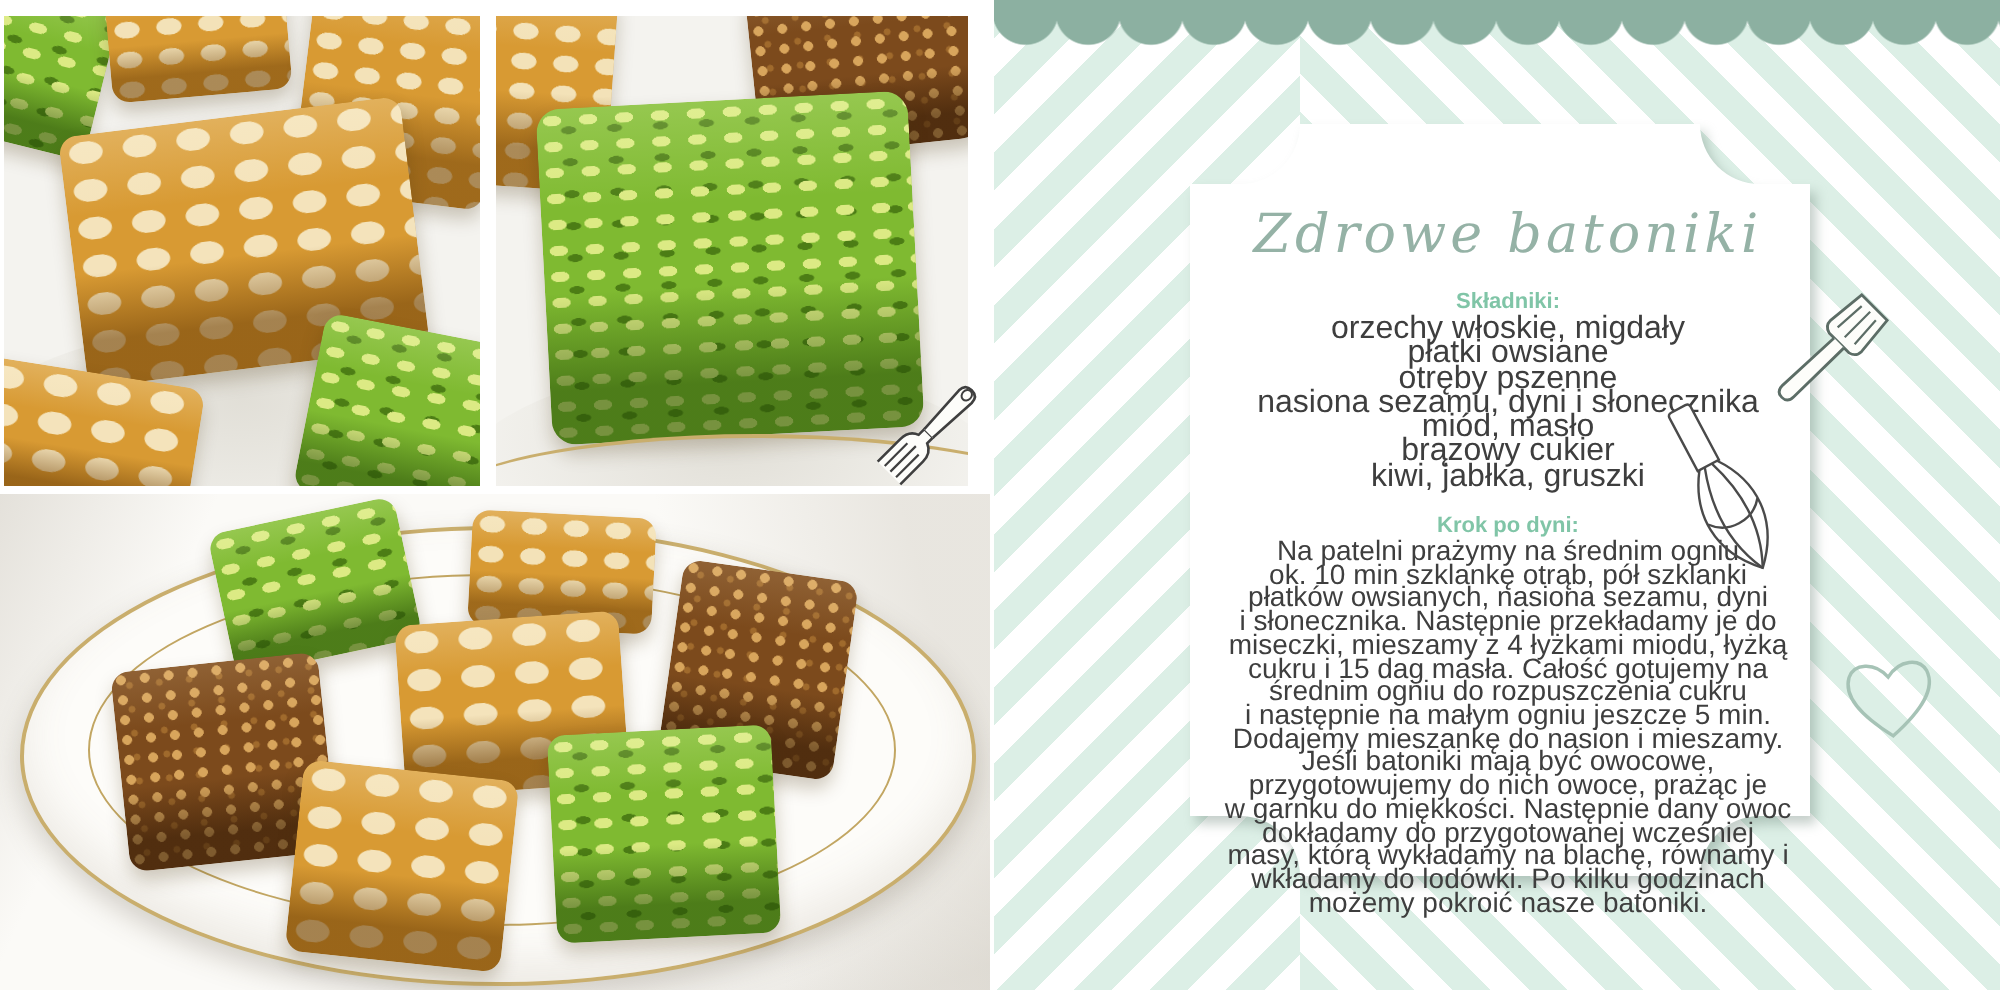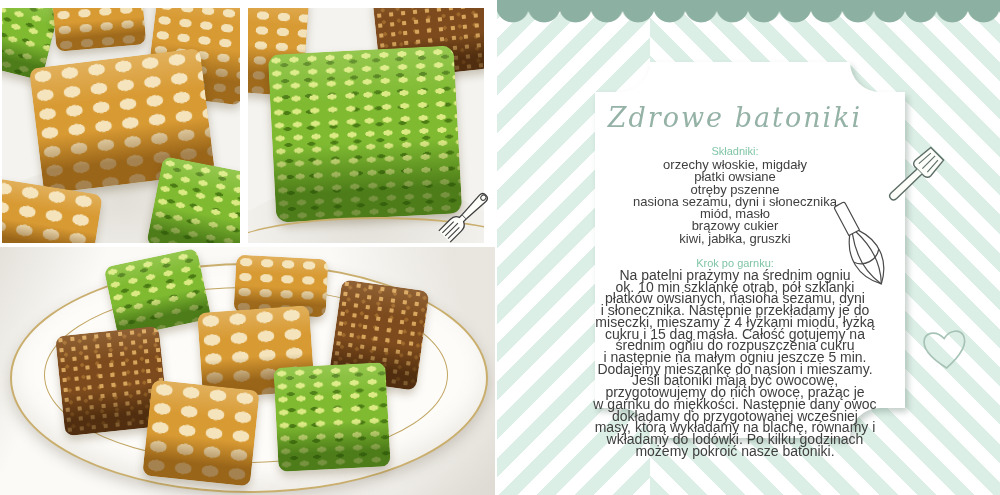--- a/index.html
+++ b/index.html
@@ -53,25 +53,25 @@
     background:repeating-linear-gradient(135deg,#dcefe6 0 13.5px,#ffffff 13.5px 27px);}
   .stripes-right{left:153px;right:0;
     background:repeating-linear-gradient(45deg,#dcefe6 0 13.5px,#ffffff 13.5px 27px);}
   .scallop{position:absolute;left:0;top:0;width:100%;height:27px;z-index:5;
     background-image:linear-gradient(#8cb0a1,#8cb0a1),
       radial-gradient(circle at 15.7px 6px, #8cb0a1 16px, rgba(0,0,0,0) 16.8px);
     background-size:100% 8px, 31.4px 27px;background-repeat:no-repeat,repeat-x;}
 
   .card-svg{position:absolute;left:0;top:0;z-index:10;
     filter:drop-shadow(3px 4px 3px rgba(110,135,122,.4));}
-  .card-content{position:absolute;left:88px;top:62px;width:300px;text-align:center;z-index:15;}
+  .card-content{position:absolute;left:107px;top:62px;width:300px;text-align:center;z-index:15;}
   .recipe-title{margin-top:40px;font-family:"DejaVu Serif",serif;font-style:italic;font-weight:400;
     font-size:27px;color:#95b2a6;letter-spacing:2px;}
-  .sec-h{margin-top:12px;font-size:11px;font-weight:normal;color:#80c5a7;}
-  .ing{margin-top:2px;font-size:13px;line-height:12.3px;color:#3e3e3e;white-space:pre-line;}
+  .sec-h{margin-top:12px;font-size:11px;font-weight:bold;color:#80c5a7;}
+  .ing{margin-top:2px;font-size:16px;line-height:12.3px;color:#3e3e3e;white-space:pre-line;}
   .steps{margin-top:1px;font-size:14px;line-height:11.7px;color:#3e3e3e;white-space:pre-line;}
 
   .icon{position:absolute;z-index:20;}
   .fork-wrap{left:430px;top:181px;width:70px;height:70px;z-index:6;}
   .spatula-wrap{left:383px;top:139px;width:72px;height:80px;}
   .whisk-wrap{left:318px;top:200px;width:72px;height:102px;}
   .heart-wrap{left:420px;top:322px;width:56px;height:54px;}
 </style>
 </head>
 <body>
@@ -134,21 +134,21 @@
   <div class="card-content">
     <div class="recipe-title">Zdrowe batoniki</div>
     <div class="sec-h">Składniki:</div>
     <div class="ing">orzechy włoskie, migdały
 płatki owsiane
 otręby pszenne
 nasiona sezamu, dyni i słonecznika
 miód, masło
 brązowy cukier
 kiwi, jabłka, gruszki</div>
-    <div class="sec-h">Krok po garnku:</div>
+    <div class="sec-h">Krok po dyni:</div>
     <div class="steps">Na patelni prażymy na średnim ogniu
 ok. 10 min szklankę otrąb, pół szklanki
 płatków owsianych, nasiona sezamu, dyni
 i słonecznika. Następnie przekładamy je do
 miseczki, mieszamy z 4 łyżkami miodu, łyżką
 cukru i 15 dag masła. Całość gotujemy na
 średnim ogniu do rozpuszczenia cukru
 i następnie na małym ogniu jeszcze 5 min.
 Dodajemy mieszankę do nasion i mieszamy.
 Jeśli batoniki mają być owocowe,

